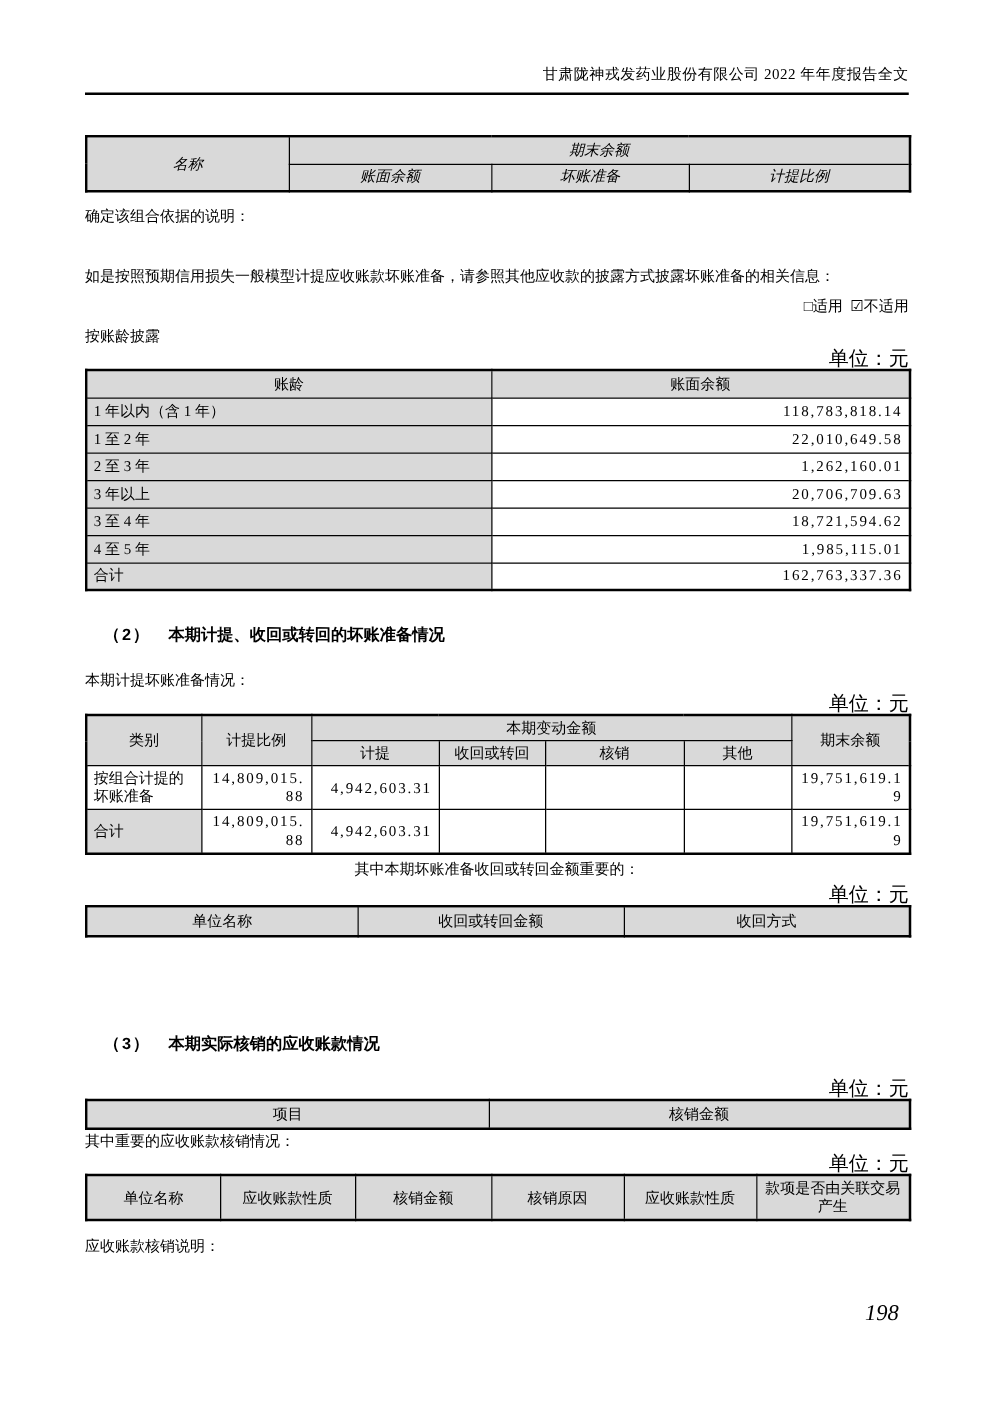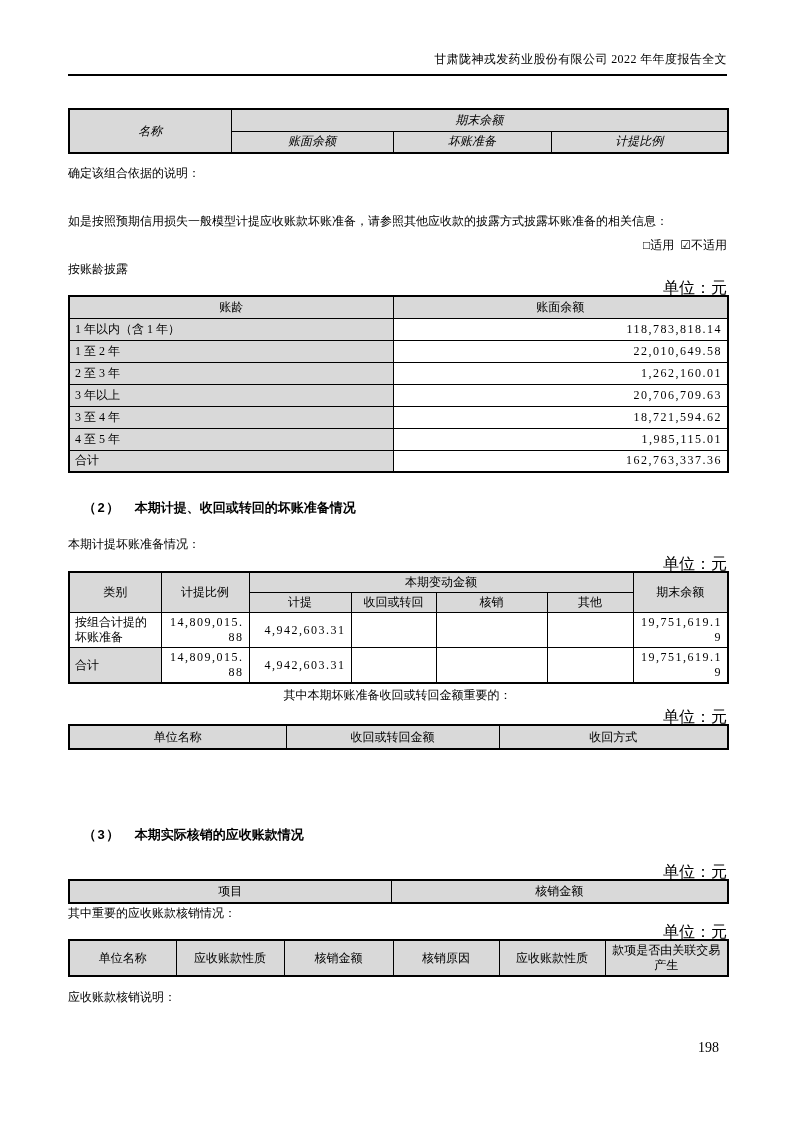--- a/index.html
+++ b/index.html
@@ -52,21 +52,21 @@
   .h22 { height:22px; }
   .h20 { height:20px; }
   .h24 { height:24px; }
   .h23 { height:23px; }
   .h32 { height:32px; }
   .left { text-align:left; }
   .num { text-align:right; letter-spacing:1.5px; word-break:break-all; }
   .indent { padding-left:34px; }
   .tbl-portfolio { margin-top:32px;font-style:italic; }
 
-  .page-number { position:absolute; top:1040px; right:74px; font-size:14px; }
+  .page-number { position:absolute; top:1040px; right:74px; font-size:18px;font-style:italic; }
 </style>
 </head>
 <body>
 
 <div class="page">
   <div class="content">
 
     <div class="doc-header">甘肃陇神戎发药业股份有限公司 2022 年年度报告全文</div>
     <div class="header-rule"></div>
 

